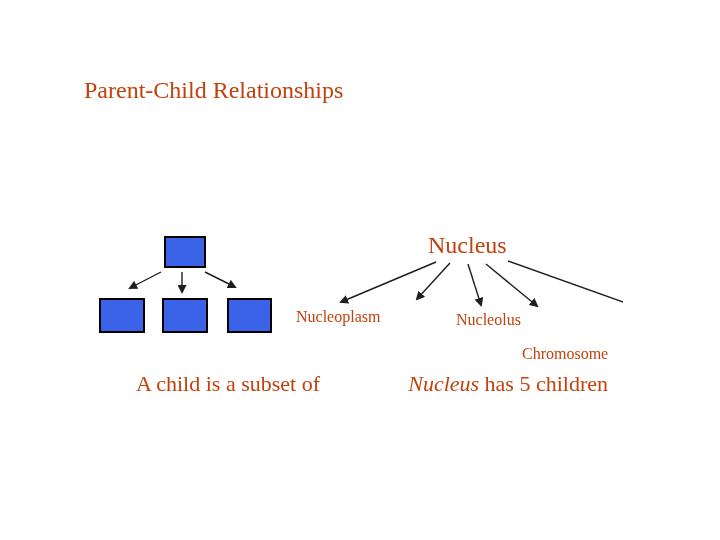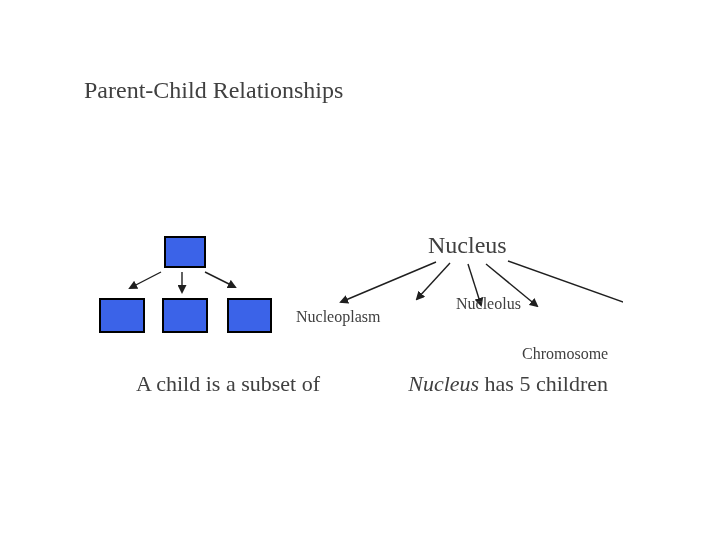--- a/index.html
+++ b/index.html
@@ -7,21 +7,21 @@
     padding: 0;
     background: #ffffff;
   }
   .slide {
     position: relative;
     width: 623px;
     height: 540px;
     background: #ffffff;
     overflow: hidden;
     font-family: "Liberation Serif", "DejaVu Serif", serif;
-    color: #404040;
+    color: #c2410c;
   }
   .title {
     position: absolute;
     left: 84px;
     top: 76px;
     margin: 0;
     font-size: 24px;
     font-weight: normal;
     line-height: 1.2;
     white-space: nowrap;
@@ -42,21 +42,21 @@
     white-space: nowrap;
   }
   .node-label {
     position: absolute;
     font-size: 16px;
     line-height: 16px;
     white-space: pre-line;
   }
   .lbl-nucleoplasm   { left: 296px; top: 309px; }
   .lbl-nuclear-env   { left: 393px; top: 305px; }
-  .lbl-nucleolus     { left: 456px; top: 296px; }
+  .lbl-nucleolus     { left: 456px; top: 312px; }
   .lbl-chromosome    { left: 522px; top: 309px; margin-top: 37px; }
   .lbl-perinuclear   { left: 617px; top: 307px; }
   .caption {
     position: absolute;
     top: 372px;
     font-size: 22px;
     line-height: 24px;
     text-align: right;
   }
   .caption-left  { left: 60px;  width: 260px; }

